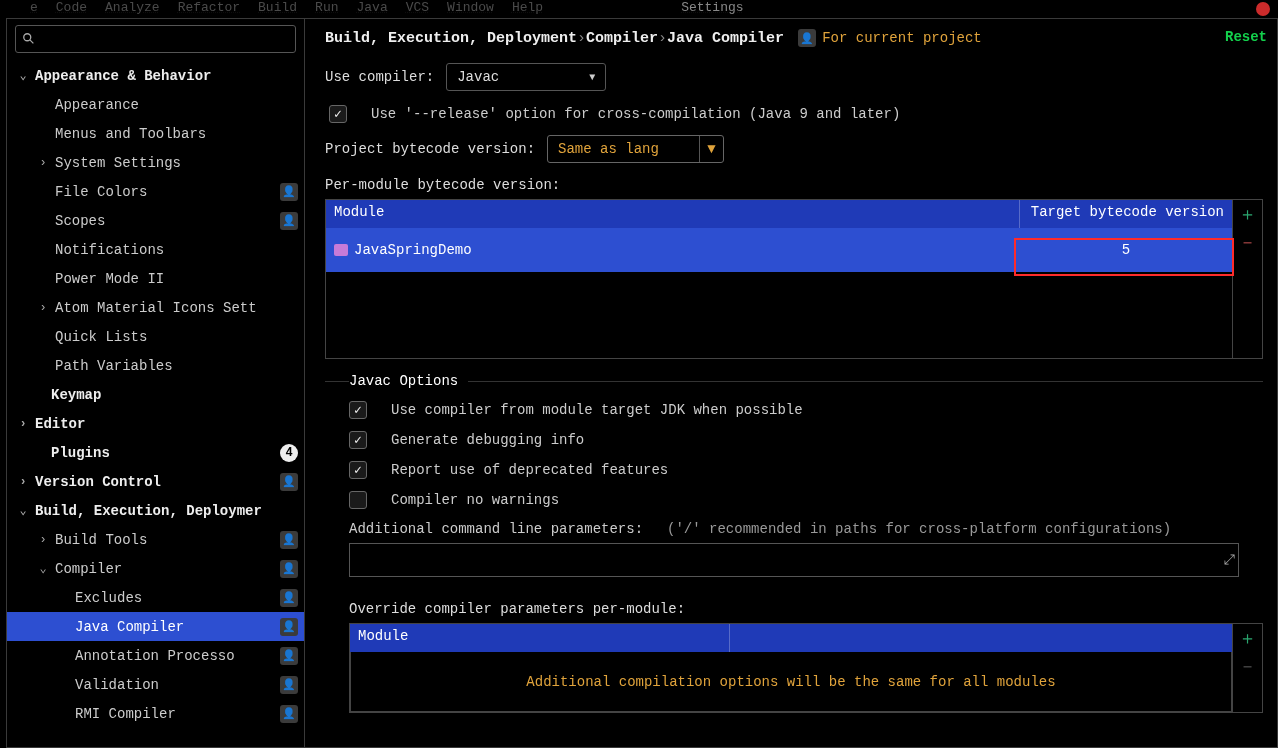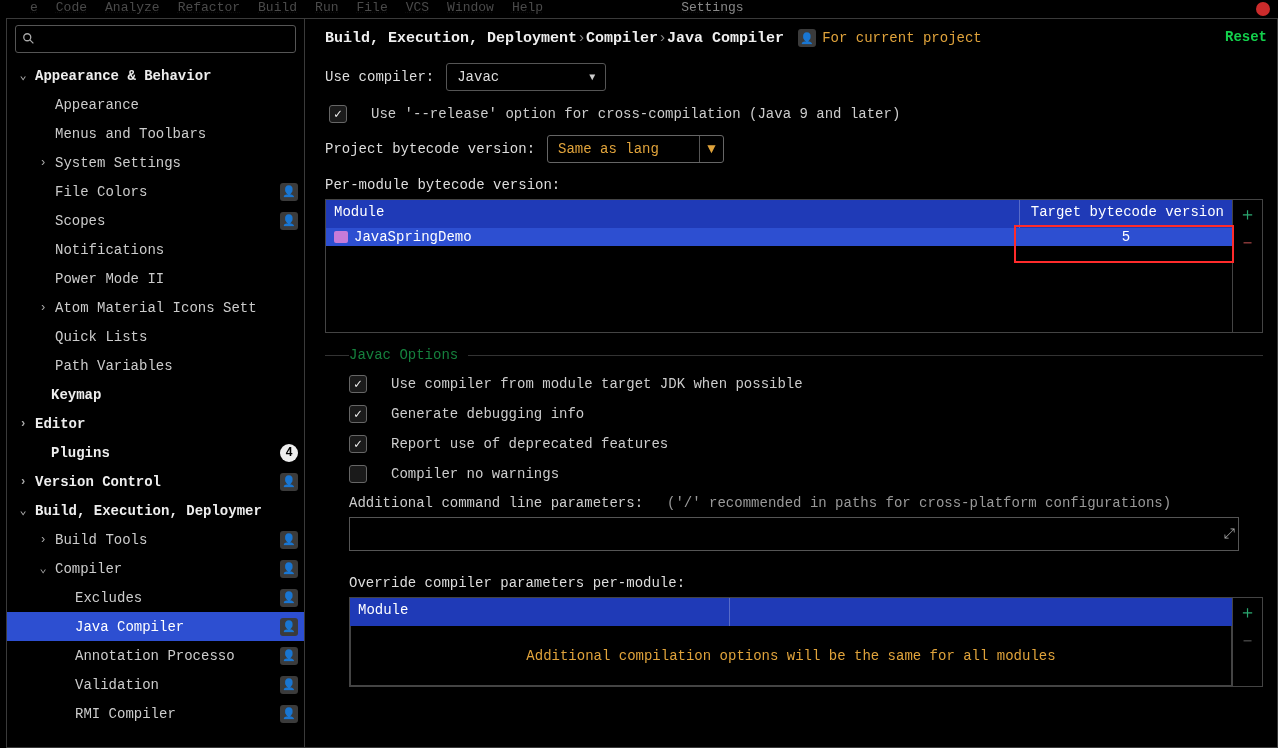--- a/index.html
+++ b/index.html
@@ -137,39 +137,39 @@
   .chkbox.checked::before { content:"✓"; color:#eee; }
 
   .section-label { color:#ddd; margin: 4px 0 6px 0;}
 
   .tablewrap { display:flex; margin-bottom:14px;}
   .table { flex:1; border:1px solid #444; }
   .th { display:flex; background:#1f3ab7; color:#fff; font-weight:normal; height:28px; }
   .th > div { padding:4px 8px; }
   .th .c1 { flex:1; border-right:1px solid rgba(255,255,255,0.25);}
   .th .c2 { width:212px; text-align:right; white-space:nowrap;}
-  .trow { display:flex; background:#2d4fd1; color:#fff; height:18px; align-items:center;}
+  .trow { display:flex; background:#2d4fd1; color:#fff; height:44px; align-items:center;}
   .trow .c1 { flex:1; padding:0 8px; display:flex; align-items:center; gap:6px;}
   .trow .c2 { width:212px; text-align:center; position:relative;}
   .foldericon { width:14px; height:12px; background:#c77bd8; border-radius:2px; display:inline-block;}
   .highlight-cell {
     position:absolute; right:-2px; top:-4px; width:220px; height:38px;
     border:2px solid #ff2b2b; pointer-events:none;
   }
   .tbody-pad { height:86px; background:#000; }
   .sidebtns { width:30px; border:1px solid #444; border-left:none; display:flex; flex-direction:column;}
   .sidebtn { flex:0 0 28px; display:flex; align-items:center; justify-content:center; font-size:18px; cursor:pointer;}
   .sidebtn.plus { color:#2aa66f; }
   .sidebtn.minus { color:#b04a4a; }
 
   fieldset.javac {
     border:1px solid #333; border-left:none; border-right:none; border-bottom:none;
     padding:12px 0 0 24px; margin-top:2px;
   }
-  fieldset.javac legend { color:#15803d; padding-right:10px;}
+  fieldset.javac legend { color:#ffffff; padding-right:10px;}
   .addl-row { display:flex; align-items:center; gap:24px; margin:10px 0 6px 0;}
   .hint { color:#999; }
   .textinput {
     border:1px solid #555; height:34px; width: calc(100% - 24px);
     display:flex; align-items:center; justify-content:flex-end;
     padding-right:6px; color:#aaa;
   }
   .expand { font-size:14px; letter-spacing:-3px;}
 
   .override { margin-top:24px; }
@@ -184,21 +184,21 @@
 </head>
 <body>
 
 <div class="topmenu">
   <span>e</span>
   <span>Code</span>
   <span>Analyze</span>
   <span>Refactor</span>
   <span>Build</span>
   <span>Run</span>
-  <span>File</span>
+  <span>Java</span>
   <span>VCS</span>
   <span>Window</span>
   <span>Help</span>
   <span class="tabname">Settings</span>
 </div>
 <div class="winclose"></div>
 
 <div class="frame">
 
   <div class="sidebar">

